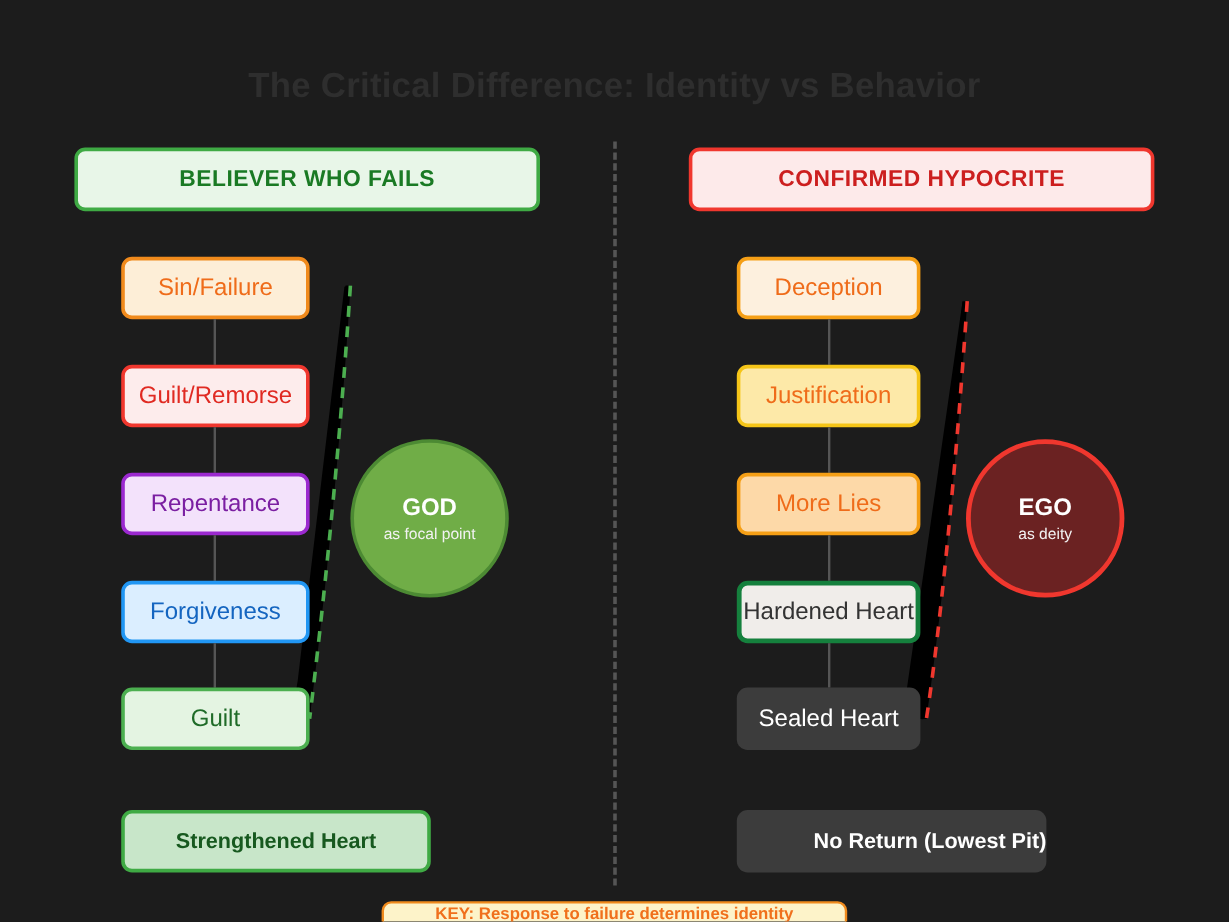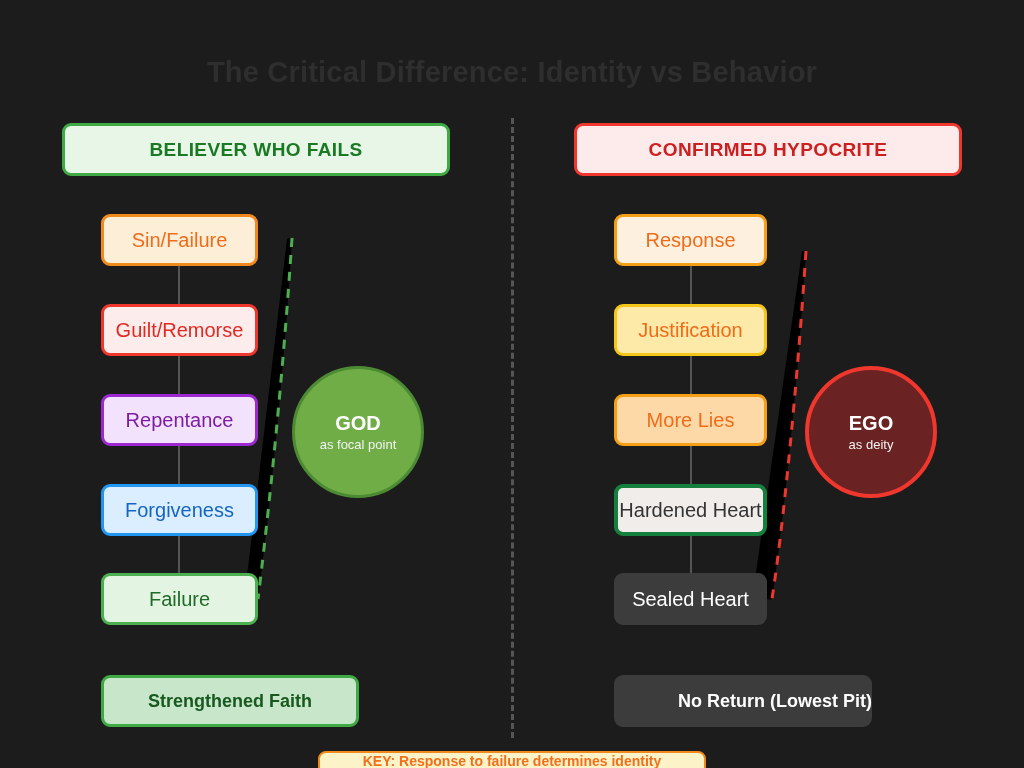--- a/index.html
+++ b/index.html
@@ -104,38 +104,38 @@
     <span>Repentance</span>
   </div>
   <div class="conn" style="left:178px;top:398px;height:38px;"></div>
 
   <div class="node" id="l3" style="top:436px;background:#dbeeff;border:3px solid #2196f3;color:#1565c0;">
     <span>Forgiveness</span>
   </div>
   <div class="conn" style="left:178px;top:488px;height:37px;"></div>
 
   <div class="node" id="l4" style="top:525px;background:#e4f4e2;border:3px solid #4caf50;color:#1f6b28;">
-    <span>Failure</span>
+    <span>Guilt</span>
   </div>
 
   <div class="bigcircle" id="god">
     <span class="c-title">GOD</span>
     <span class="c-sub">as focal point</span>
   </div>
 
   <div class="outcome" id="outcome-left">
-    <span>Strengthened Faith</span>
+    <span>Strengthened Heart</span>
   </div>
 
   <div class="hdr hdr-right">
     <span>CONFIRMED HYPOCRITE</span>
   </div>
 
   <div class="node r" id="r0" style="top:166px;background:#fdf0de;border:3px solid #f59f16;color:#ef6c1a;">
-    <span>Response</span>
+    <span>Deception</span>
   </div>
   <div class="conn" style="left:690px;top:218px;height:38px;"></div>
 
   <div class="node r" id="r1" style="top:256px;background:#fde9a8;border:3px solid #f5c518;color:#ef6c1a;">
     <span>Justification</span>
   </div>
   <div class="conn" style="left:690px;top:308px;height:38px;"></div>
 
   <div class="node r" id="r2" style="top:346px;background:#fdd9a8;border:3px solid #f59f16;color:#ef6c1a;">
     <span>More Lies</span>

